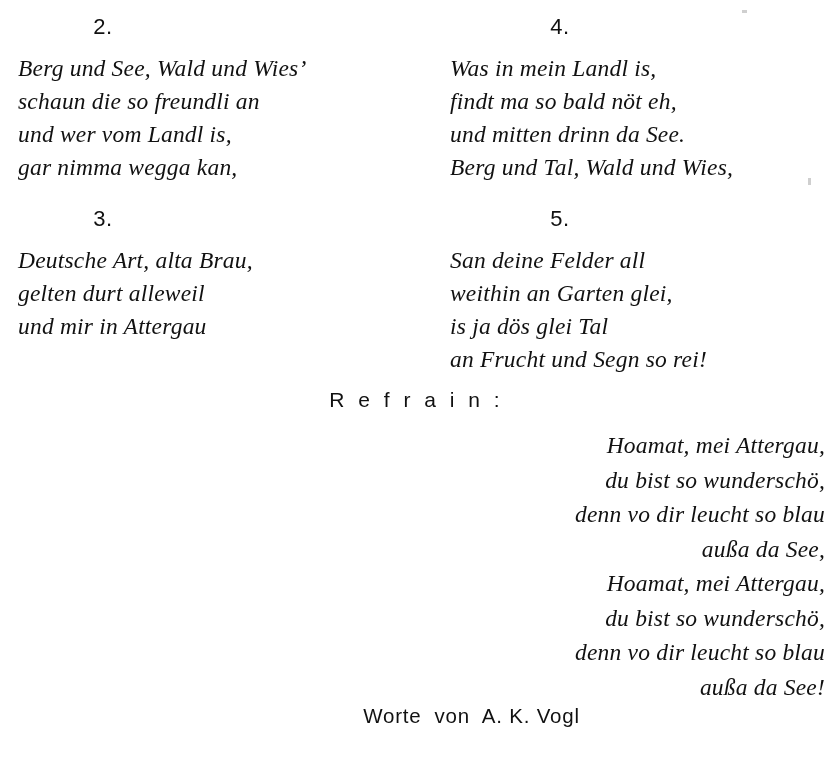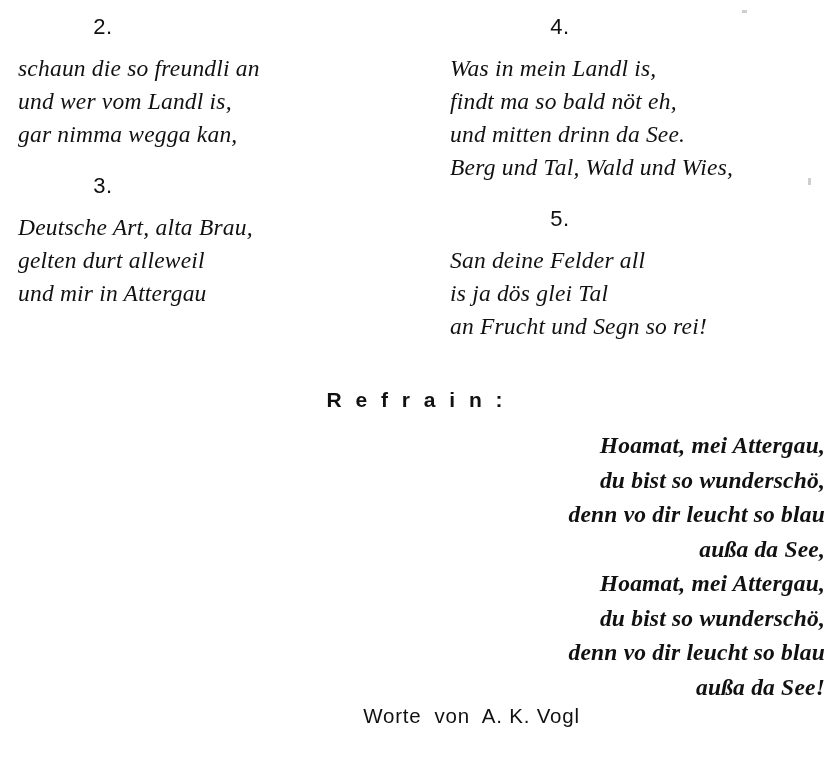--- a/index.html
+++ b/index.html
@@ -60,21 +60,20 @@
     letter-spacing: 0.2px;
   }
 
   
   .refrain {
     position: absolute;
     left: 0;
     top: 388px;
     width: 825px;
     text-align: center;
-    font-weight: bold;
   }
   .refrain-head {
     font-family: "Liberation Sans", sans-serif;
     font-size: 21px;
     letter-spacing: 4px;
     margin-bottom: 16px;
     padding-left: 8px;
   }
   .refrain-lines .line {
     text-align: right;
@@ -113,20 +112,21 @@
 
   <div class="speck" style="left:742px; top:10px; width:5px; height:3px;"></div>
   <div class="speck" style="left:808px; top:178px; width:3px; height:7px;"></div>
 
   <div class="verse-grid">
 
     <div class="col col-left" style="top:14px;">
 
       <div class="verse">
         <div class="verse-num num-left">2.</div>
+        <div class="line">Berg und See, Wald und Wies’</div>
         <div class="line">schaun die so freundli an</div>
         <div class="line">und wer vom Landl is,</div>
         <div class="line">gar nimma wegga kan,</div>
       </div>
 
       <div class="verse" style="margin-top:22px;">
         <div class="verse-num num-left">3.</div>
         <div class="line">Deutsche Art, alta Brau,</div>
         <div class="line">gelten durt alleweil</div>
         <div class="line">und mir in Attergau</div>
@@ -140,20 +140,21 @@
         <div class="verse-num num-right">4.</div>
         <div class="line">Was in mein Landl is,</div>
         <div class="line">findt ma so bald nöt eh,</div>
         <div class="line">und mitten drinn da See.</div>
         <div class="line">Berg und Tal, Wald und Wies,</div>
       </div>
 
       <div class="verse" style="margin-top:22px;">
         <div class="verse-num num-right">5.</div>
         <div class="line">San deine Felder all</div>
+        <div class="line">weithin an Garten glei,</div>
         <div class="line">is ja dös glei Tal</div>
         <div class="line">an Frucht und Segn so rei!</div>
       </div>
 
     </div>
 
   </div>
 
   <div class="refrain">
     <div class="refrain-head">R e f r a i n :</div>

